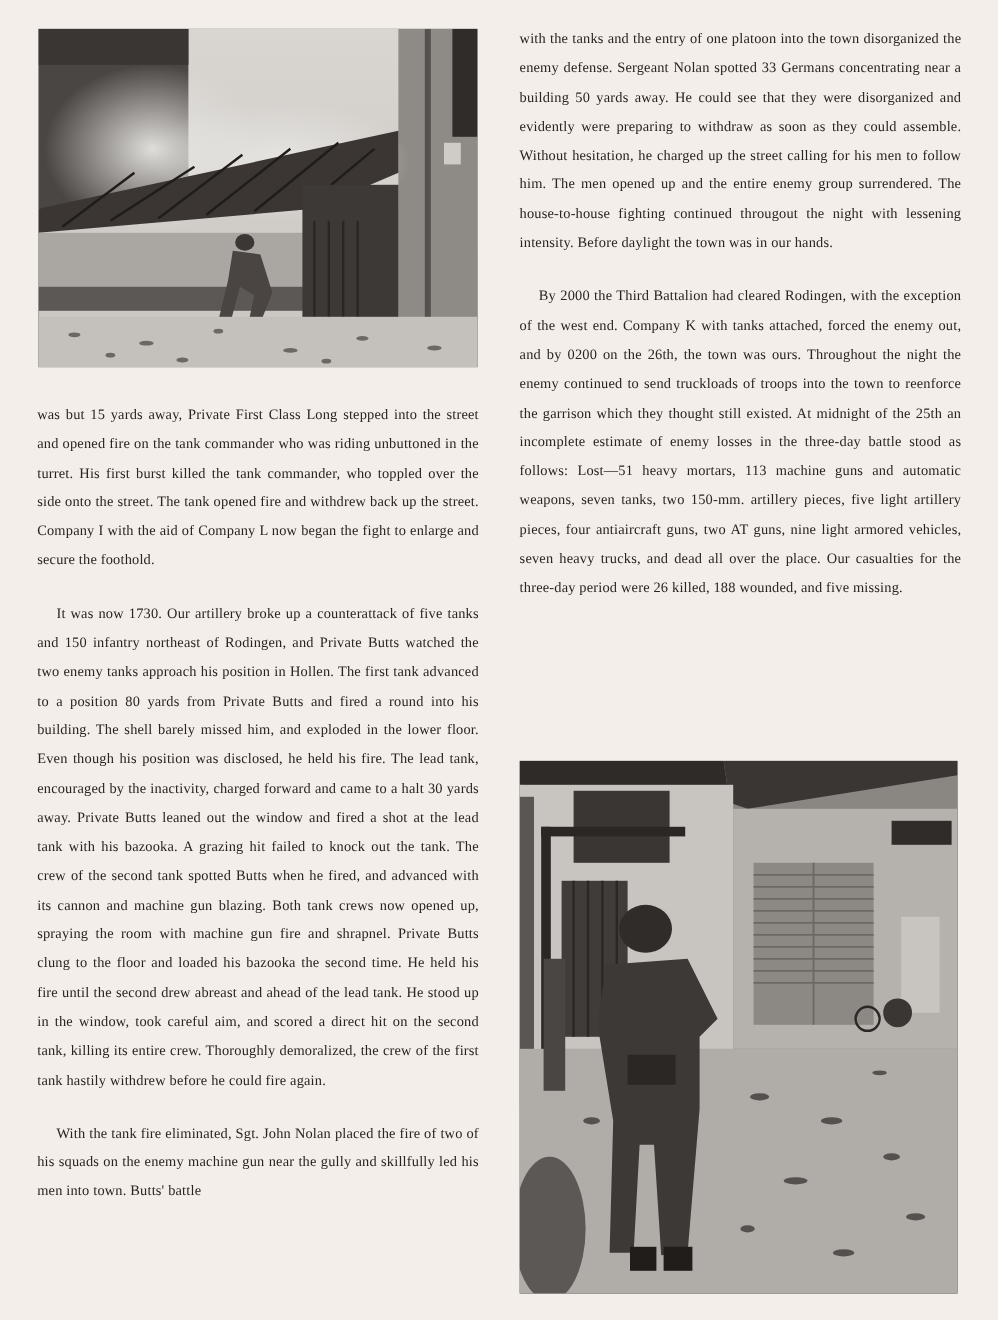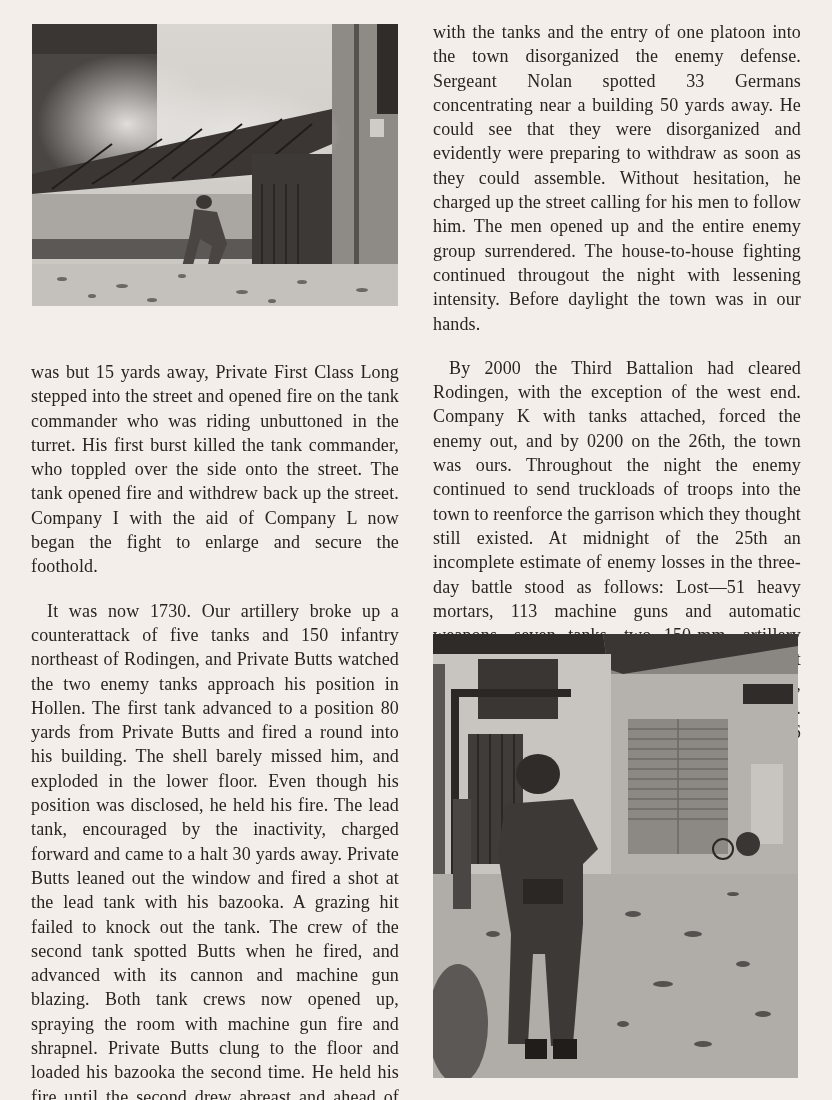--- a/index.html
+++ b/index.html
@@ -5,29 +5,29 @@
   html, body { margin: 0; padding: 0; }
   body {
     width: 832px; height: 1100px; overflow: hidden;
     background: #f3eeea;
     position: relative;
     font-family: "Liberation Serif", "DejaVu Serif", serif;
     color: #2a2420;
   }
   .col {
     position: absolute;
-    font-size: 18px;
+    font-size: 12px;
     line-height: 24.3px;
     text-align: justify;
     letter-spacing: 0.15px;
   }
   .col p { margin: 0; }
   .col p.indent { text-indent: 16px; margin-top: 20px; }
   .col p + p { margin-top: 5px; }
-  #col-left { left: 31px; top: 360px; width: 368px; }
+  #col-left { left: 31px; top: 333px; width: 368px; }
   #col-right { left: 433px; top: 20px; width: 368px; }
 
   .photo {
     position: absolute;
     overflow: hidden;
     background: #6a6662;
   }
   #photo-top { left: 32px; top: 24px; width: 366px; height: 282px; }
   #photo-bottom { left: 433px; top: 634px; width: 365px; height: 444px; }
   .photo svg { width: 100%; height: 100%; display: block; }
@@ -95,20 +95,21 @@
       <ellipse cx="60" cy="272" rx="4" ry="2"></ellipse>
       <ellipse cx="120" cy="276" rx="5" ry="2"></ellipse>
       <ellipse cx="240" cy="277" rx="4" ry="2"></ellipse>
     </g>
   </svg>
 </div>
 
 <div class="col" id="col-left">
   <p>was but 15 yards away, Private First Class Long stepped into the street and opened fire on the tank commander who was riding unbuttoned in the turret.  His first burst killed the tank commander, who toppled over the side onto the street.  The tank opened fire and withdrew back up the street.  Company I with the aid of Company L now began the fight to enlarge and secure the foothold.</p>
   <p class="indent">It was now 1730.  Our artillery broke up a counterattack of five tanks and 150 infantry northeast of Rodingen, and Private Butts watched the two enemy tanks approach his position in Hollen.  The first tank advanced to a position 80 yards from Private Butts and fired a round into his building.  The shell barely missed him, and exploded in the lower floor.  Even though his position was disclosed, he held his fire.  The lead tank, encouraged by the inactivity, charged forward and came to a halt 30 yards away.  Private Butts leaned out the window and fired a shot at the lead tank with his bazooka.  A grazing hit failed to knock out the tank. The crew of the second tank spotted Butts when he fired, and advanced with its cannon and machine gun blazing. Both tank crews now opened up, spraying the room with machine gun fire and shrapnel.  Private Butts clung to the floor and loaded his bazooka the second time.  He held his fire until the second drew abreast and ahead of the lead tank. He stood up in the window, took careful aim, and scored a direct hit on the second tank, killing its entire crew.  Thoroughly demoralized, the crew of the first tank hastily withdrew before he could fire again.</p>
+  <p class="indent">With the tank fire eliminated, Sgt. John Nolan placed the fire of two of his squads on the enemy machine gun near the gully and skillfully led his men into town.  Butts' battle</p>
 </div>
 
 <div class="col" id="col-right">
   <p>with the tanks and the entry of one platoon into the town disorganized the enemy defense.  Sergeant Nolan spotted 33 Germans concentrating near a building 50 yards away.  He could see that they were disorganized and evidently were preparing to withdraw as soon as they could assemble. Without hesitation, he charged up the street calling for his men to follow him.  The men opened up and the entire enemy group surrendered.  The house-to-house fighting continued througout the night with lessening intensity.  Before daylight the town was in our hands.</p>
   <p class="indent">By 2000 the Third Battalion had cleared Rodingen, with the exception of the west end.  Company K with tanks attached, forced the enemy out, and by 0200 on the 26th, the town was ours.  Throughout the night the enemy continued to send truckloads of troops into the town to reenforce the garrison which they thought still existed.  At midnight of the 25th an incomplete estimate of enemy losses in the three-day battle stood as follows: Lost—51 heavy mortars, 113 machine guns and automatic weapons, seven tanks, two 150-mm. artillery pieces, five light artillery pieces, four antiaircraft guns, two AT guns, nine light armored vehicles, seven heavy trucks, and dead all over the place.  Our casualties for the three-day period were 26 killed, 188 wounded, and five missing.</p>
 </div>
 
 <div class="photo" id="photo-bottom" title="Black-and-white photo of a helmeted soldier seen from behind standing in a rubble-filled courtyard with shuttered doors">
   <svg viewBox="0 0 365 444" preserveAspectRatio="none">
     <rect width="365" height="444" fill="#8a8682"></rect>

